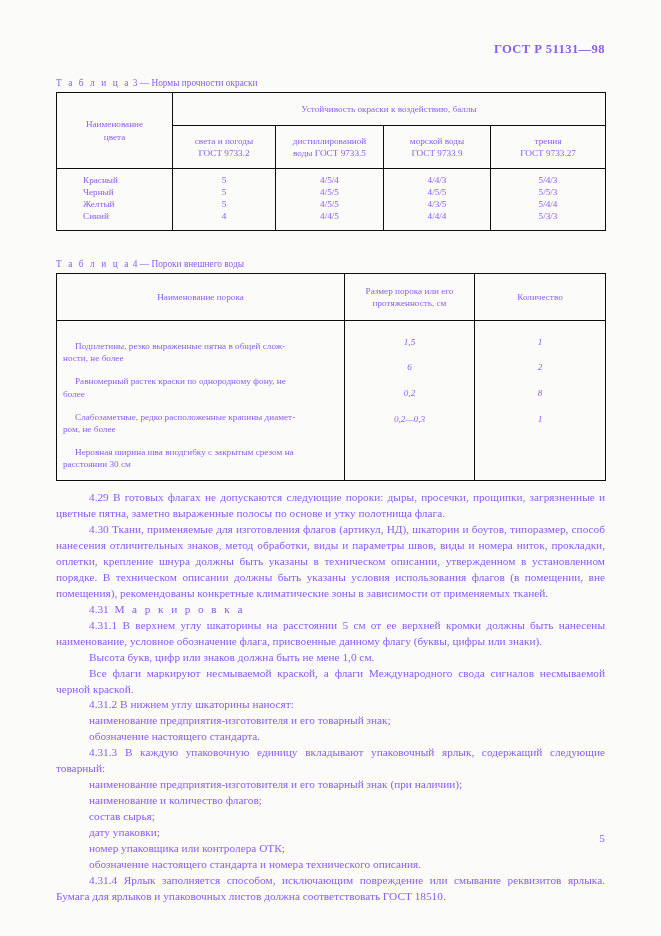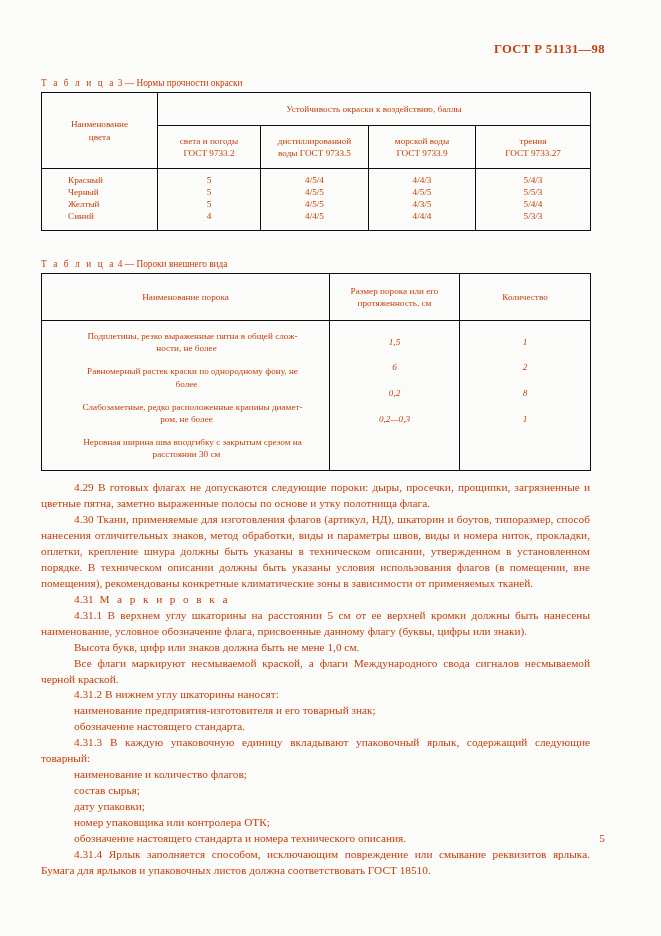--- a/index.html
+++ b/index.html
@@ -7,26 +7,26 @@
     padding: 0;
     background: #f4f4f2;
   }
   .page {
     position: relative;
     width: 661px;
     height: 936px;
     background: #fbfbf9;
     box-sizing: border-box;
     font-family: "Liberation Serif", "DejaVu Serif", serif;
-    color: #c2410c;
+    color: #8b5cf6;
     overflow: hidden;
   }
   .content {
     position: absolute;
-    left: 41px;
+    left: 56px;
     top: 0;
     width: 549px;
   }
 
   
   .runhead {
     position: absolute;
     right: 56px;
     top: 42px;
     font-size: 12.6px;
@@ -95,22 +95,22 @@
   #table4 th {
     line-height: 1.32;
     padding: 6px 4px;
     height: 34px;
   }
   #table4 td {
     vertical-align: top;
     padding: 0;
   }
   #table4 .defect {
-    text-align: center;
-    padding: 5px 4px 5px 6px;
+    text-align: left;
+    padding: 15px 4px 5px 6px;
     line-height: 1.33;
   }
   #table4 .defect .ind {
     text-indent: 12px;
     display: block;
   }
   #table4 .num {
     text-align: center;
     font-style: italic;
   }
@@ -239,21 +239,21 @@
                 <div>5/3/3</div>
               </div>
             </td>
           </tr>
         </tbody>
       </table>
     </div>
 
     <div style="margin-top:28px;">
       <div class="tbl-caption">
-        <span class="sp">Т а б л и ц а</span><span> </span><span>4</span><span> </span><span>—</span><span> </span><span>Пороки внешнего вида</span>
+        <span class="sp">Т а б л и ц а</span><span> </span><span>4</span><span> </span><span>—</span><span> </span><span>Пороки внешнего воды</span>
       </div>
 
       <table class="doc" id="table4">
         <colgroup>
           <col style="width:288px">
           <col style="width:130px">
           <col style="width:131px">
         </colgroup>
         <thead>
           <tr>
@@ -316,20 +316,21 @@
 
       <p class="sub">Высота букв, цифр или знаков должна быть не мене 1,0 см.</p>
 
       <p class="sub">Все флаги маркируют несмываемой краской, а флаги Международного свода сигналов несмываемой черной краской.</p>
 
       <p>4.31.2  В нижнем углу шкаторины наносят:</p>
       <p class="sub">наименование предприятия-изготовителя и его товарный знак;</p>
       <p class="sub">обозначение настоящего стандарта.</p>
 
       <p>4.31.3  В каждую упаковочную единицу вкладывают упаковочный ярлык, содержащий следующие товарный:</p>
+      <p class="sub">наименование предприятия-изготовителя и его товарный знак (при наличии);</p>
       <p class="sub">наименование и количество флагов;</p>
       <p class="sub">состав сырья;</p>
       <p class="sub">дату упаковки;</p>
       <p class="sub">номер упаковщика или контролера ОТК;</p>
       <p class="sub">обозначение настоящего стандарта и номера технического описания.</p>
 
       <p>4.31.4  Ярлык заполняется способом, исключающим повреждение или смывание реквизитов ярлыка. Бумага для ярлыков и упаковочных листов должна соответствовать ГОСТ 18510.</p>
     </div>
 
   </div>

